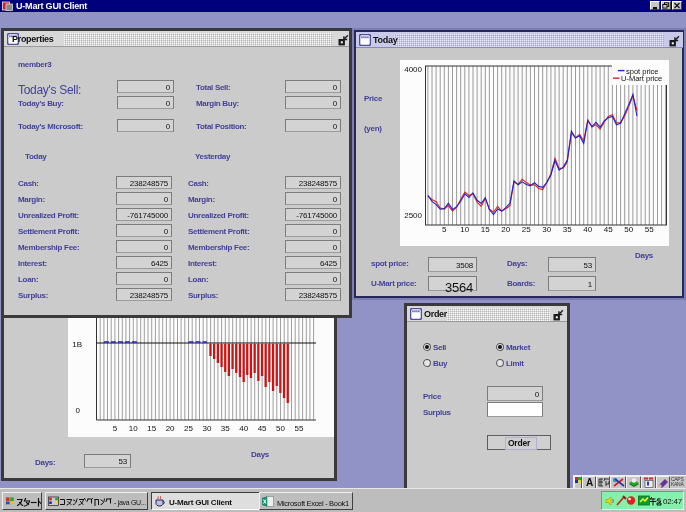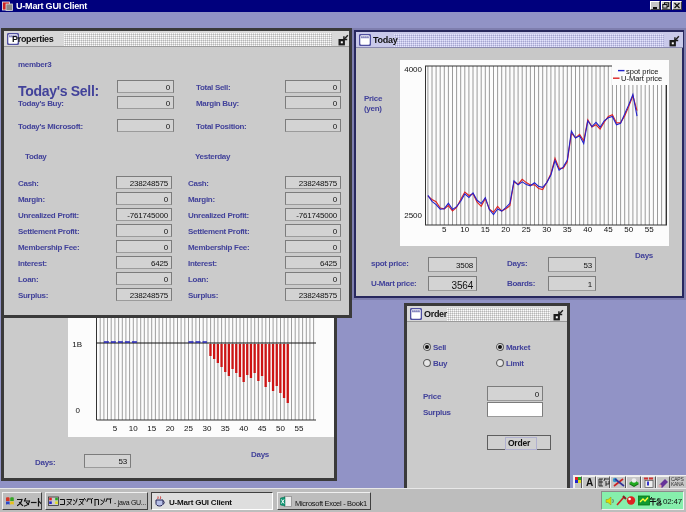--- a/index.html
+++ b/index.html
@@ -156,21 +156,21 @@
         <rect x="8.5" y="2.2" width="1.2" height="1.2" fill="#fff"></rect>
 </svg>
       <div style="position:absolute;left:8px;top:3px;font-size:9px;font-weight:bold;color:#111;letter-spacing:-0.3px;">Properties</div>
       <svg style="position:absolute;left:334px;top:3px" width="11" height="12" viewBox="0 0 11 12">
 <rect x="0.5" y="5" width="6.4" height="6.4" fill="#1c1c1c"></rect>
 <rect x="2.8" y="7.3" width="2" height="2" fill="#fff"></rect>
 <path d="M9.9,1.3 L6.3,4.9" stroke="#1c1c1c" stroke-width="1.4"></path>
 <path d="M9.2,5.5 L5.9,5.5 L5.9,2.2" stroke="#1c1c1c" stroke-width="1.4" fill="none"></path>
 </svg>
       <div style="position:absolute;left:14px;top:29px;font-size:8px;font-weight:bold;color:#42429a;letter-spacing:-0.3px;white-space:nowrap;">member3</div>
-      <div style="position:absolute;left:14px;top:52px;font-size:14px;font-weight:bold;color:#42429a;letter-spacing:-0.3px;white-space:nowrap;">Today's Sell:</div>
+      <div style="position:absolute;left:14px;top:52px;font-size:12px;font-weight:normal;color:#42429a;letter-spacing:-0.3px;white-space:nowrap;">Today's Sell:</div>
       <div style="position:absolute;left:113px;top:49px;width:57px;height:13px;background:#d3d3d3;border:1px solid #7c7c7c;border-bottom-color:#9b9b9b;box-sizing:border-box;">
         <div style="position:absolute;right:3px;top:2px;font-size:8px;color:#111;letter-spacing:-0.2px;">0</div>
       </div>
       <div style="position:absolute;left:192px;top:52px;font-size:8px;font-weight:bold;color:#42429a;letter-spacing:-0.3px;white-space:nowrap;">Total Sell:</div>
       <div style="position:absolute;left:281px;top:49px;width:56px;height:13px;background:#d3d3d3;border:1px solid #7c7c7c;border-bottom-color:#9b9b9b;box-sizing:border-box;">
         <div style="position:absolute;right:3px;top:2px;font-size:8px;color:#111;letter-spacing:-0.2px;">0</div>
       </div>
       <div style="position:absolute;left:14px;top:68px;font-size:8px;font-weight:bold;color:#42429a;letter-spacing:-0.3px;white-space:nowrap;">Today's Buy:</div>
       <div style="position:absolute;left:113px;top:65px;width:57px;height:13px;background:#d3d3d3;border:1px solid #7c7c7c;border-bottom-color:#9b9b9b;box-sizing:border-box;">
         <div style="position:absolute;right:3px;top:2px;font-size:8px;color:#111;letter-spacing:-0.2px;">0</div>
@@ -358,33 +358,33 @@
           <text x="252.3" y="200" font-size="8" fill="#111" text-anchor="middle" font-family="Liberation Sans">45</text>
           <text x="272.8" y="200" font-size="8" fill="#111" text-anchor="middle" font-family="Liberation Sans">50</text>
           <text x="293.3" y="200" font-size="8" fill="#111" text-anchor="middle" font-family="Liberation Sans">55</text>
           <rect x="256" y="32.5" width="57" height="20.5" fill="#fcfcfc"></rect>
           <line x1="262" y1="38.6" x2="268.5" y2="38.6" stroke="#2222cc" stroke-width="1.4"></line>
           <text x="270" y="41.6" font-size="7.5" fill="#111" font-family="Liberation Sans">spot price</text>
           <line x1="257" y1="46.2" x2="263.5" y2="46.2" stroke="#dd2222" stroke-width="1.4"></line>
           <text x="265" y="49.2" font-size="7.5" fill="#111" font-family="Liberation Sans">U-Mart price</text>
         </svg>
         <div style="position:absolute;left:8px;top:62px;font-size:8px;font-weight:bold;color:#42429a;letter-spacing:-0.3px;white-space:nowrap;">Price</div>
-        <div style="position:absolute;left:8px;top:72px;font-size:8px;font-weight:bold;color:#42429a;letter-spacing:-0.3px;white-space:nowrap;">(yen)</div>
+        <div style="position:absolute;left:8px;top:92px;font-size:8px;font-weight:bold;color:#42429a;letter-spacing:-0.3px;white-space:nowrap;">(yen)</div>
         <div style="position:absolute;left:279px;top:219px;font-size:8px;font-weight:bold;color:#42429a;letter-spacing:-0.3px;white-space:nowrap;">Days</div>
         <div style="position:absolute;left:15px;top:227px;font-size:8px;font-weight:bold;color:#42429a;letter-spacing:-0.3px;white-space:nowrap;">spot price:</div>
         <div style="position:absolute;left:72px;top:225px;width:49px;height:15px;background:#d3d3d3;border:1px solid #7c7c7c;border-bottom-color:#9b9b9b;box-sizing:border-box;">
           <div style="position:absolute;right:3px;top:3px;font-size:8px;color:#111;letter-spacing:-0.2px;">3508</div>
         </div>
         <div style="position:absolute;left:151px;top:227px;font-size:8px;font-weight:bold;color:#42429a;letter-spacing:-0.3px;white-space:nowrap;">Days:</div>
         <div style="position:absolute;left:192px;top:225px;width:48px;height:15px;background:#d3d3d3;border:1px solid #7c7c7c;border-bottom-color:#9b9b9b;box-sizing:border-box;">
           <div style="position:absolute;right:3px;top:3px;font-size:8px;color:#111;letter-spacing:-0.2px;">53</div>
         </div>
         <div style="position:absolute;left:15px;top:247px;font-size:8px;font-weight:bold;color:#42429a;letter-spacing:-0.3px;white-space:nowrap;">U-Mart price:</div>
         <div style="position:absolute;left:72px;top:244px;width:49px;height:15px;background:#d3d3d3;border:1px solid #7c7c7c;border-bottom-color:#9b9b9b;box-sizing:border-box;">
-          <div style="position:absolute;right:3px;top:3px;font-size:10px;color:#111;letter-spacing:-0.2px;">3564</div>
+          <div style="position:absolute;right:3px;top:3px;font-size:13px;color:#111;letter-spacing:-0.2px;">3564</div>
         </div>
         <div style="position:absolute;left:151px;top:247px;font-size:8px;font-weight:bold;color:#42429a;letter-spacing:-0.3px;white-space:nowrap;">Boards:</div>
         <div style="position:absolute;left:192px;top:244px;width:48px;height:15px;background:#d3d3d3;border:1px solid #7c7c7c;border-bottom-color:#9b9b9b;box-sizing:border-box;">
           <div style="position:absolute;right:3px;top:3px;font-size:8px;color:#111;letter-spacing:-0.2px;">1</div>
         </div>
       </div>
     </div>
     <div style="position:absolute;left:404px;top:303px;width:166px;height:192px;background:#cbcbcb;border:3px solid #3a3a3a;box-sizing:border-box;z-index:4;">
       <div style="position:absolute;left:0;top:0;width:160px;height:16px;background:#d8d8d8;border-bottom:1px solid #9a9a9a;box-sizing:border-box;"></div>
       <svg style="position:absolute;left:40px;top:2px" width="103" height="13">
@@ -525,21 +525,21 @@
         <div style="position:absolute;left:68px;top:6px;font-size:7px;color:#111;letter-spacing:-0.3px;">- java GU...</div>
       </div>
       <div style="position:absolute;left:151px;top:3px;width:122px;height:18px;border-top:1px solid #404040;border-left:1px solid #404040;border-right:1px solid #fff;border-bottom:1px solid #fff;background:#dedede;box-sizing:border-box;overflow:hidden;">
         <svg width="12" height="12" viewBox="0 0 12 12" style="position:absolute;left:2px;top:2px">
 <path d="M2,5 H9 V8.5 C9,10 7.5,11 5.5,11 C3.5,11 2,10 2,8.5 Z" fill="#b8c0e8" stroke="#225" stroke-width="1"></path>
 <path d="M9,6 C10.8,6 10.8,9 9,9" fill="none" stroke="#225" stroke-width="0.9"></path>
 <path d="M4,4 C3.4,3 4.6,2.6 4,1.5 M6.5,4 C5.9,3 7.1,2.6 6.5,1.5" stroke="#c22" stroke-width="1" fill="none"></path>
 </svg>
         <div style="position:absolute;left:17px;top:5px;font-size:8px;font-weight:bold;color:#111;letter-spacing:-0.2px;">U-Mart GUI Client</div>
       </div>
-      <div style="position:absolute;left:277px;top:3px;width:94px;height:18px;border-top:1px solid #f0f0f0;border-left:1px solid #f0f0f0;border-right:1px solid #404040;border-bottom:1px solid #404040;background:#bdbdbd;box-sizing:border-box;overflow:hidden;">
+      <div style="position:absolute;left:259px;top:3px;width:94px;height:18px;border-top:1px solid #f0f0f0;border-left:1px solid #f0f0f0;border-right:1px solid #404040;border-bottom:1px solid #404040;background:#bdbdbd;box-sizing:border-box;overflow:hidden;">
         <svg width="12" height="11" viewBox="0 0 12 11" style="position:absolute;left:2px;top:3px">
 <rect x="4.5" y="0.5" width="7" height="10" fill="#eee" stroke="#888" stroke-width="0.7"></rect>
 <path d="M0.5,2 L5,1 V10 L0.5,9 Z" fill="#197" stroke="#064" stroke-width="0.5"></path>
 <path d="M1.5,3.5 L4,7.5 M4,3.5 L1.5,7.5" stroke="#fff" stroke-width="1"></path>
 </svg>
         <div style="position:absolute;left:17px;top:6px;font-size:7.5px;color:#111;letter-spacing:-0.3px;">Microsoft Excel - Book1</div>
       </div>
       <div style="position:absolute;left:601px;top:2px;width:83px;height:19px;background:#86efac;border-top:1px solid #8a8a8a;border-left:1px solid #8a8a8a;border-right:1px solid #f0f0f0;border-bottom:1px solid #f0f0f0;box-sizing:border-box;">
         <svg width="10" height="10" viewBox="0 0 10 10" style="position:absolute;left:3px;top:4px">
 <path d="M1,3.5 H3 L6,1 V9 L3,6.5 H1 Z" fill="#dd0" stroke="#883" stroke-width="0.5"></path>

